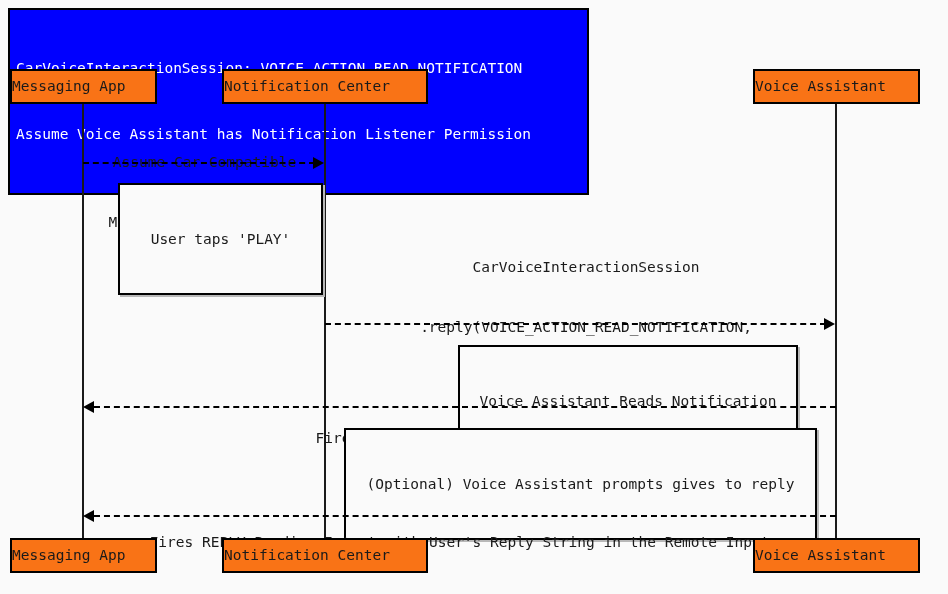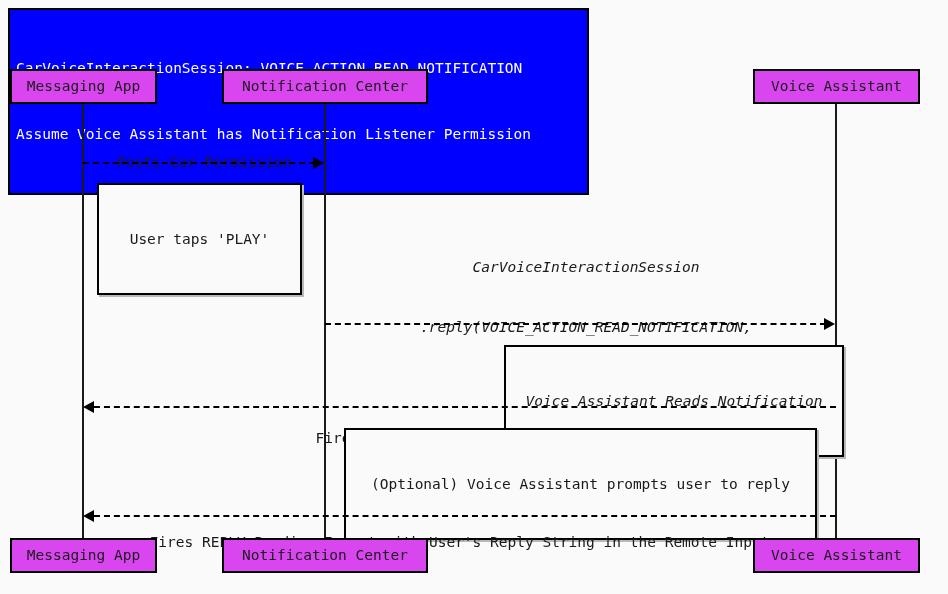--- a/index.html
+++ b/index.html
@@ -34,27 +34,27 @@
     line-height: 22px;
     padding: 3px 6px 4px 6px;
     letter-spacing: 0px;
     white-space: pre;
   }
 
   
   .participant {
     position: absolute;
     box-sizing: border-box;
-    background: #d946ef;
+    background: #f97316;
     border: 2px solid #000000;
     color: #1a1a1a;
     font-size: 14.5px;
     line-height: 30px;
     height: 35px;
-    text-align: center;
+    text-align: left;
     white-space: pre;
   }
 
   
   .lifeline {
     position: absolute;
     width: 2px;
     background: #1a1a1a;
   }
 
@@ -115,51 +115,51 @@
 
   <div class="lifeline" style="left:82px; top:103px; height:436px;"></div>
   <div class="lifeline" style="left:324px; top:103px; height:436px;"></div>
   <div class="lifeline" style="left:835px; top:103px; height:436px;"></div>
 
   <div class="participant" style="left:10px; top:69px; width:147px;">Messaging App</div>
   <div class="participant" style="left:222px; top:69px; width:206px;">Notification Center</div>
   <div class="participant" style="left:753px; top:69px; width:167px;">Voice Assistant</div>
 
   <div class="msg-label" style="left:83px; top:112px; width:243px;">
-    <div>Posts Car Permission</div>
+    <div>Assume Car Compatible</div>
     <div>Messaging Notification</div>
   </div>
   <div class="arrow" style="left:83px; top:162px; width:232px;"></div>
   <div class="arrowhead right" style="left:313px; top:157px;"></div>
 
-  <div class="note" style="left:97px; top:183px; width:205px;">
+  <div class="note" style="left:118px; top:183px; width:205px;">
     <div>User taps 'PLAY'</div>
   </div>
 
-  <div class="msg-label" style="left:330px; top:217px; width:512px;font-style:italic;">
+  <div class="msg-label" style="left:330px; top:217px; width:512px;">
     <div>CarVoiceInteractionSession</div>
     <div>.reply(VOICE_ACTION_READ_NOTIFICATION,</div>
     <div>Bundle payload,</div>
     <div>VoiceInteractionSession.SHOW_SOURCE_NOTIFICATION)</div>
   </div>
   <div class="arrow" style="left:325px; top:323px; width:501px;"></div>
   <div class="arrowhead right" style="left:824px; top:318px;"></div>
 
-  <div class="note" style="left:504px; top:345px; width:340px;font-style:italic;">
+  <div class="note" style="left:458px; top:345px; width:340px;">
     <div>Voice Assistant Reads Notification</div>
   </div>
 
   <div class="msg-label" style="left:83px; top:388px; width:753px;">
     <div>Fires MARK_AS_READ Pending Intent</div>
   </div>
   <div class="arrow" style="left:94px; top:406px; width:742px;"></div>
   <div class="arrowhead left" style="left:83px; top:401px;"></div>
 
   <div class="note" style="left:344px; top:428px; width:473px;">
-    <div>(Optional) Voice Assistant prompts user to reply</div>
+    <div>(Optional) Voice Assistant prompts gives to reply</div>
   </div>
 
   <div class="msg-label" style="left:83px; top:492px; width:753px;">
     <div>Fires REPLY Pending Intent with User's Reply String in the Remote Input</div>
   </div>
   <div class="arrow" style="left:94px; top:515px; width:742px;"></div>
   <div class="arrowhead left" style="left:83px; top:510px;"></div>
 
   <div class="participant" style="left:10px; top:538px; width:147px;">Messaging App</div>
   <div class="participant" style="left:222px; top:538px; width:206px;">Notification Center</div>

